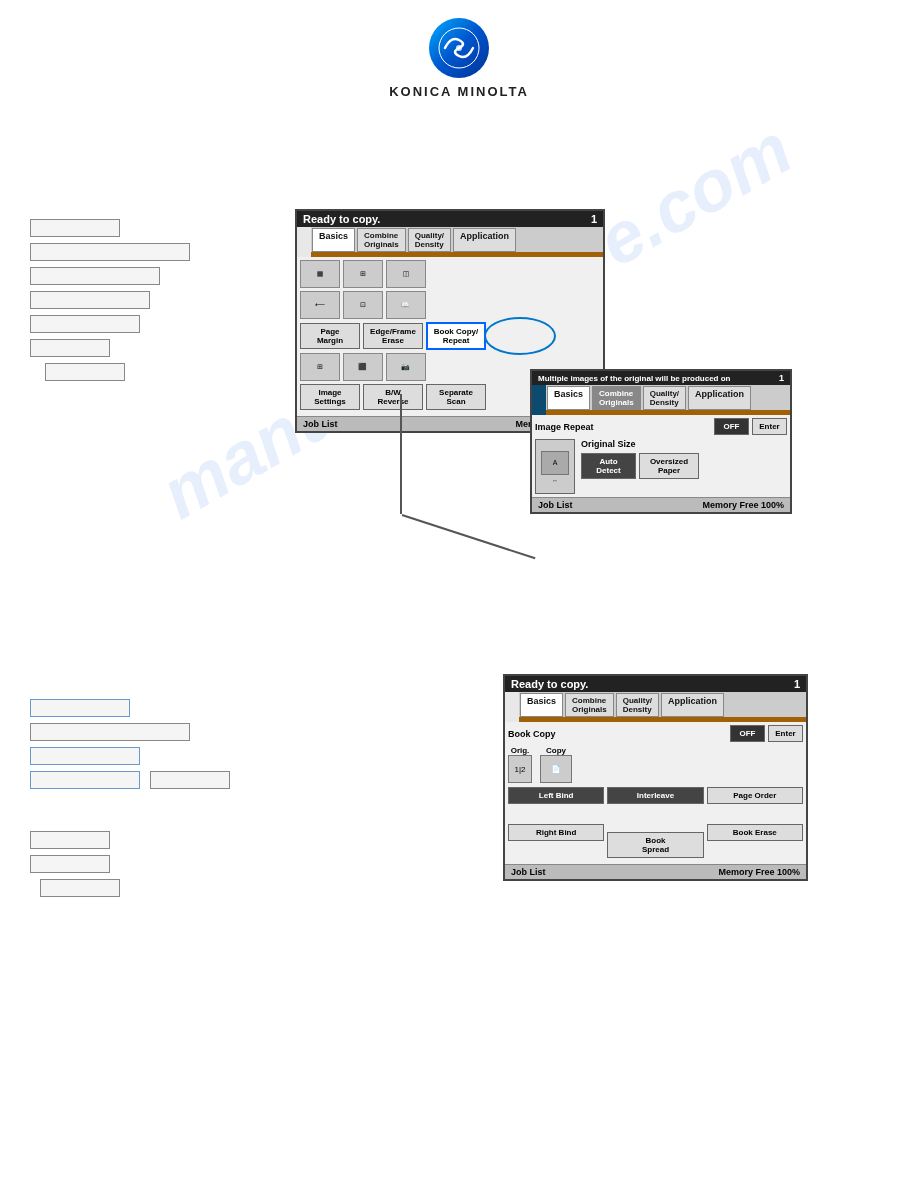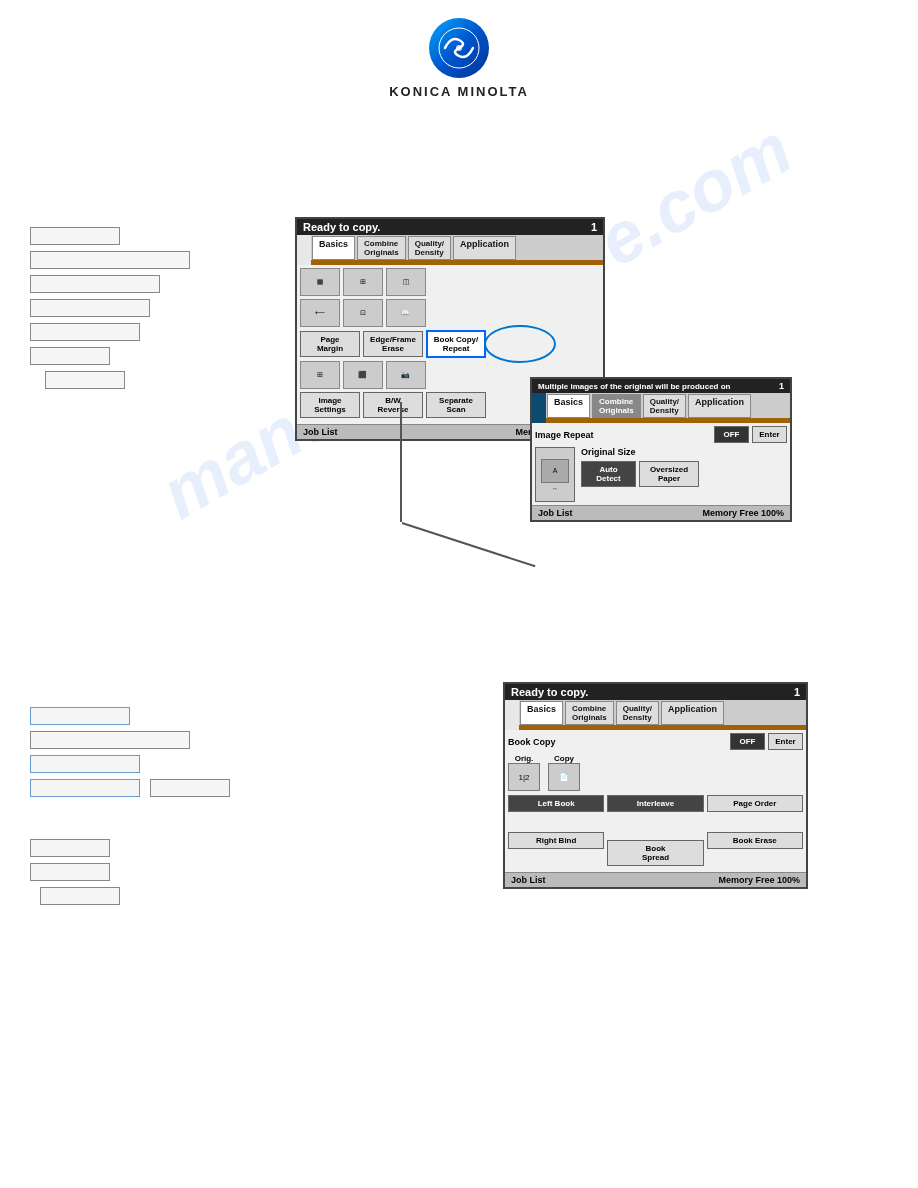--- a/index.html
+++ b/index.html
@@ -11,21 +11,21 @@
       position: relative;
       overflow: hidden;
     }
 
     
     .logo-area {
       display: flex;
       flex-direction: column;
       align-items: center;
       padding-top: 18px;
-      margin-bottom: 18px;
+      margin-bottom: 10px;
     }
     .logo-circle {
       width: 60px;
       height: 60px;
       border-radius: 50%;
       background: linear-gradient(135deg, #00aaff 0%, #0055cc 50%, #003399 100%);
       display: flex;
       align-items: center;
       justify-content: center;
       margin-bottom: 6px;
@@ -336,29 +336,29 @@
       <div class="screen-row" style="justify-content:space-between; ">
         <span style="font-size:9px; font-weight:bold;">Book Copy</span>
         <div style="display:flex; gap:3px;">
           <div class="screen-btn" style="background:#333; color:#fff; min-width:35px;">OFF</div>
           <div class="screen-btn" style="min-width:35px;">Enter</div>
         </div>
       </div>
       <div style="display:flex; gap:8px; margin-top:4px; align-items:center;">
         <div style="display:flex; flex-direction:column; align-items:center;">
           <span style="font-size:8px; font-weight:bold;">Orig.</span>
-          <div style="width:32px; height:28px; background:#ccc; border:1px solid #777; display:flex; align-items:center; justify-content:center; font-size:8px;">1|2</div>
+          <div style="width:24px; height:28px; background:#ccc; border:1px solid #777; display:flex; align-items:center; justify-content:center; font-size:8px;">1|2</div>
         </div>
         <div style="display:flex; flex-direction:column; align-items:center;">
           <span style="font-size:8px; font-weight:bold;">Copy</span>
           <div style="width:32px; height:28px; background:#ccc; border:1px solid #777; display:flex; align-items:center; justify-content:center; font-size:8px;">📄</div>
         </div>
       </div>
       <div class="screen-row" style="margin-top:4px;">
-        <div class="screen-btn" style="background:#444; color:#fff; flex:1;">Left Book</div>
+        <div class="screen-btn" style="background:#444; color:#fff; flex:1;">Left Bind</div>
         <div class="screen-btn" style="background:#444; color:#fff; flex:1;">Interleave</div>
         <div class="screen-btn" style="flex:1;">Page Order</div>
       </div>
       <div class="screen-row">
         <div class="screen-btn" style="flex:1;">Right Bind</div>
         <div class="screen-btn" style="flex:1;margin-top:25px;">Book<br>Spread</div>
         <div class="screen-btn" style="flex:1;">Book Erase</div>
       </div>
     </div>
     <div class="screen-footer">

